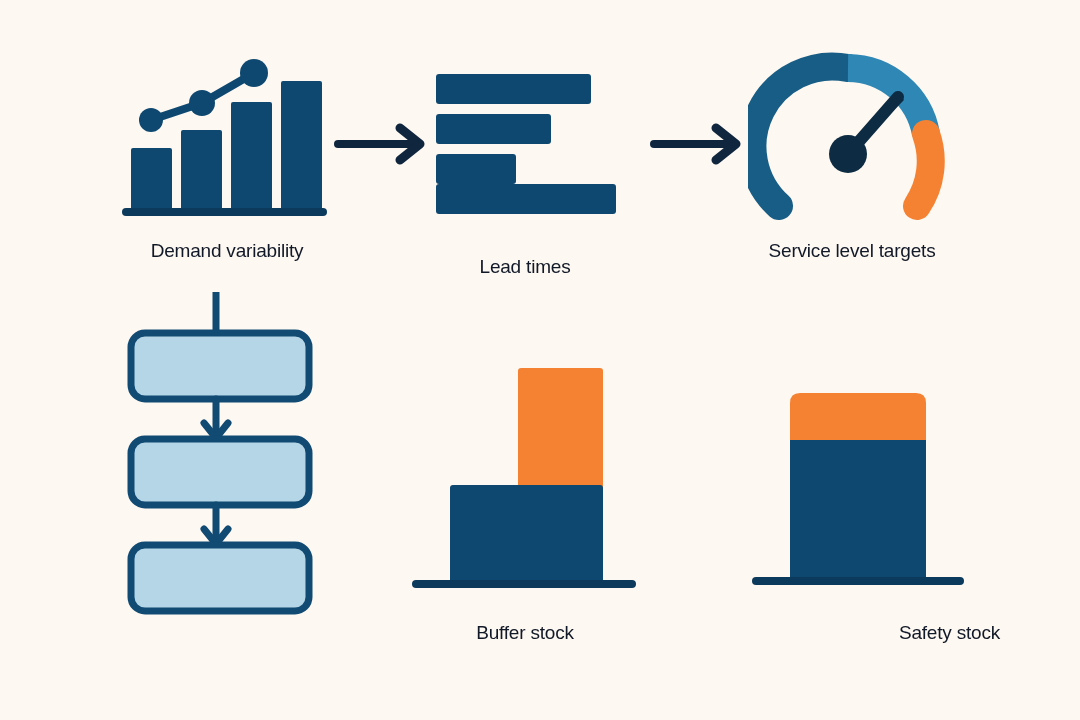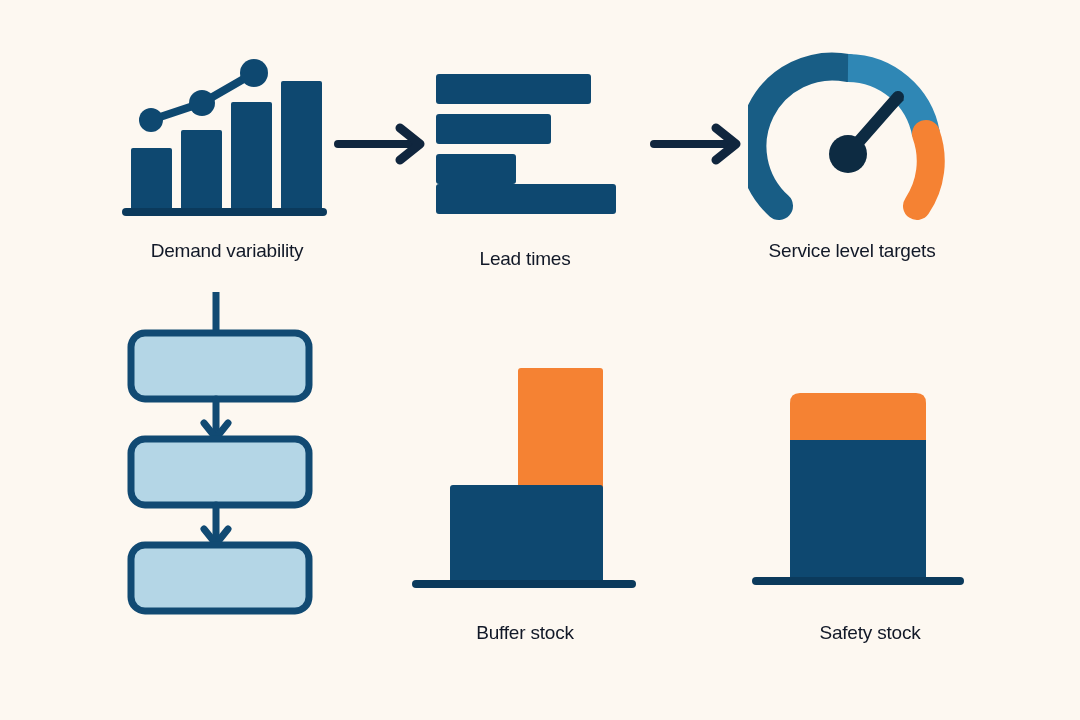--- a/index.html
+++ b/index.html
@@ -33,30 +33,30 @@
     font-family: "Liberation Sans", sans-serif;
   }
   
   #icon-demand { left: 118px; top: 55px; width: 210px; height: 170px; }
   #icon-lead   { left: 432px; top: 70px; width: 190px; height: 148px; }
   #icon-gauge  { left: 748px; top: 48px; width: 200px; height: 175px; }
   #arrow-1     { left: 334px; top: 122px; width: 100px; height: 44px; }
   #arrow-2     { left: 650px; top: 122px; width: 100px; height: 44px; }
 
   #cap-demand  { left: 72px;  top: 240px; width: 310px; }
-  #cap-lead    { left: 400px; top: 248px; width: 250px; }
+  #cap-lead    { left: 400px; top: 256px; width: 250px; }
   #cap-service { left: 692px; top: 240px; width: 320px; }
 
   
   #flow        { left: 120px; top: 292px; width: 215px; height: 330px; }
   #icon-buffer { left: 408px; top: 360px; width: 232px; height: 240px; }
   #icon-safety { left: 748px; top: 385px; width: 220px; height: 215px; }
 
   #cap-buffer  { left: 395px; top: 622px; width: 260px; }
-  #cap-safety  { left: 740px; top: 622px; width: 260px; }
+  #cap-safety  { left: 740px; top: 622px; width: 260px; text-align: right; }
 </style>
 </head>
 <body>
 
 <div class="canvas">
 
   <div class="node" id="icon-demand">
     <svg width="210" height="170" viewBox="0 0 210 170" xmlns="http://www.w3.org/2000/svg">
 
       <rect x="13" y="93" width="41" height="63" rx="2" fill="#0e4870"></rect>

